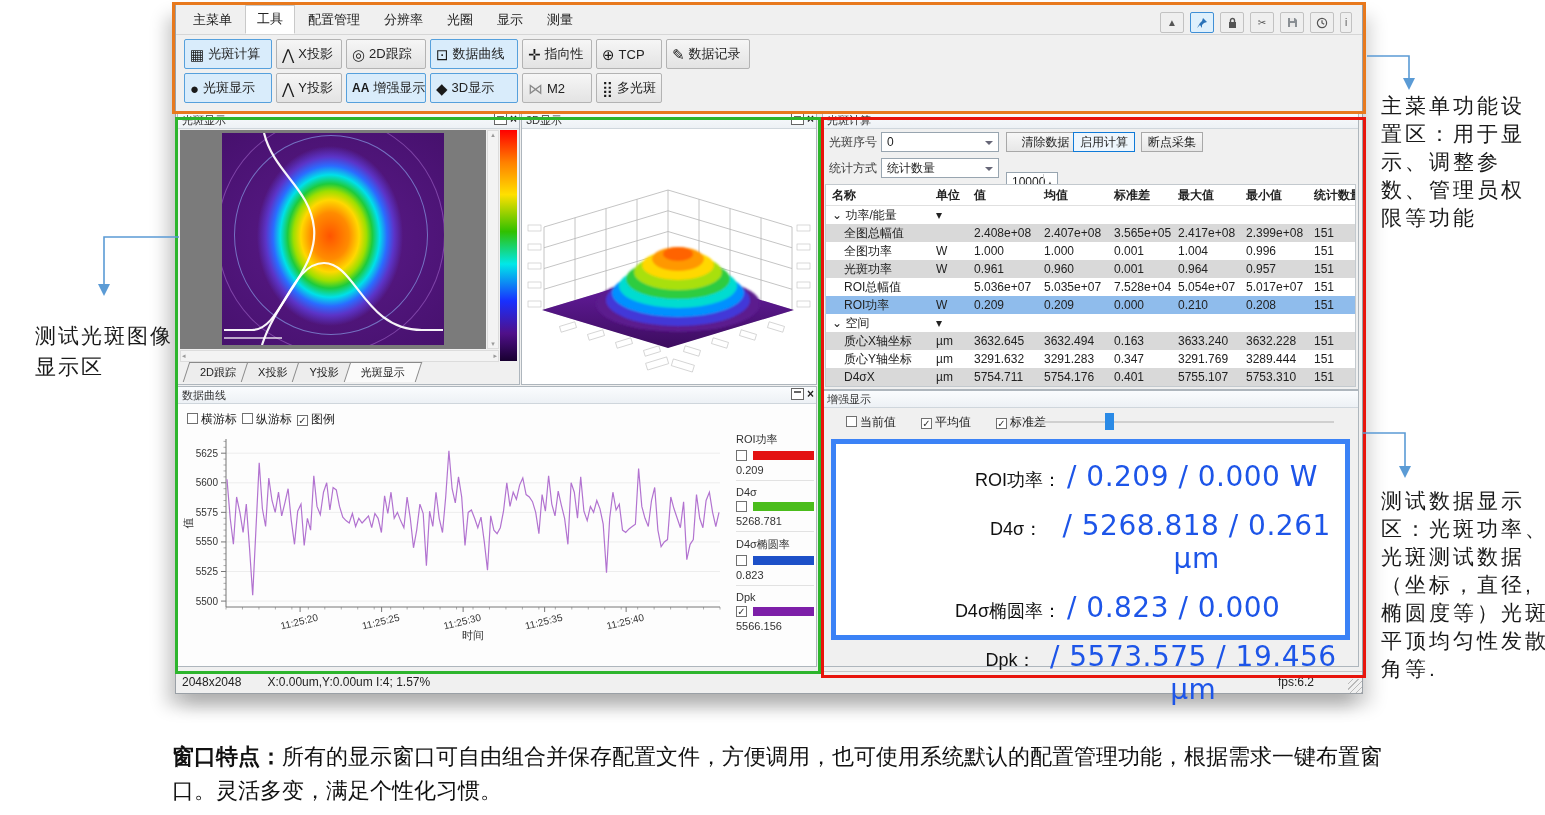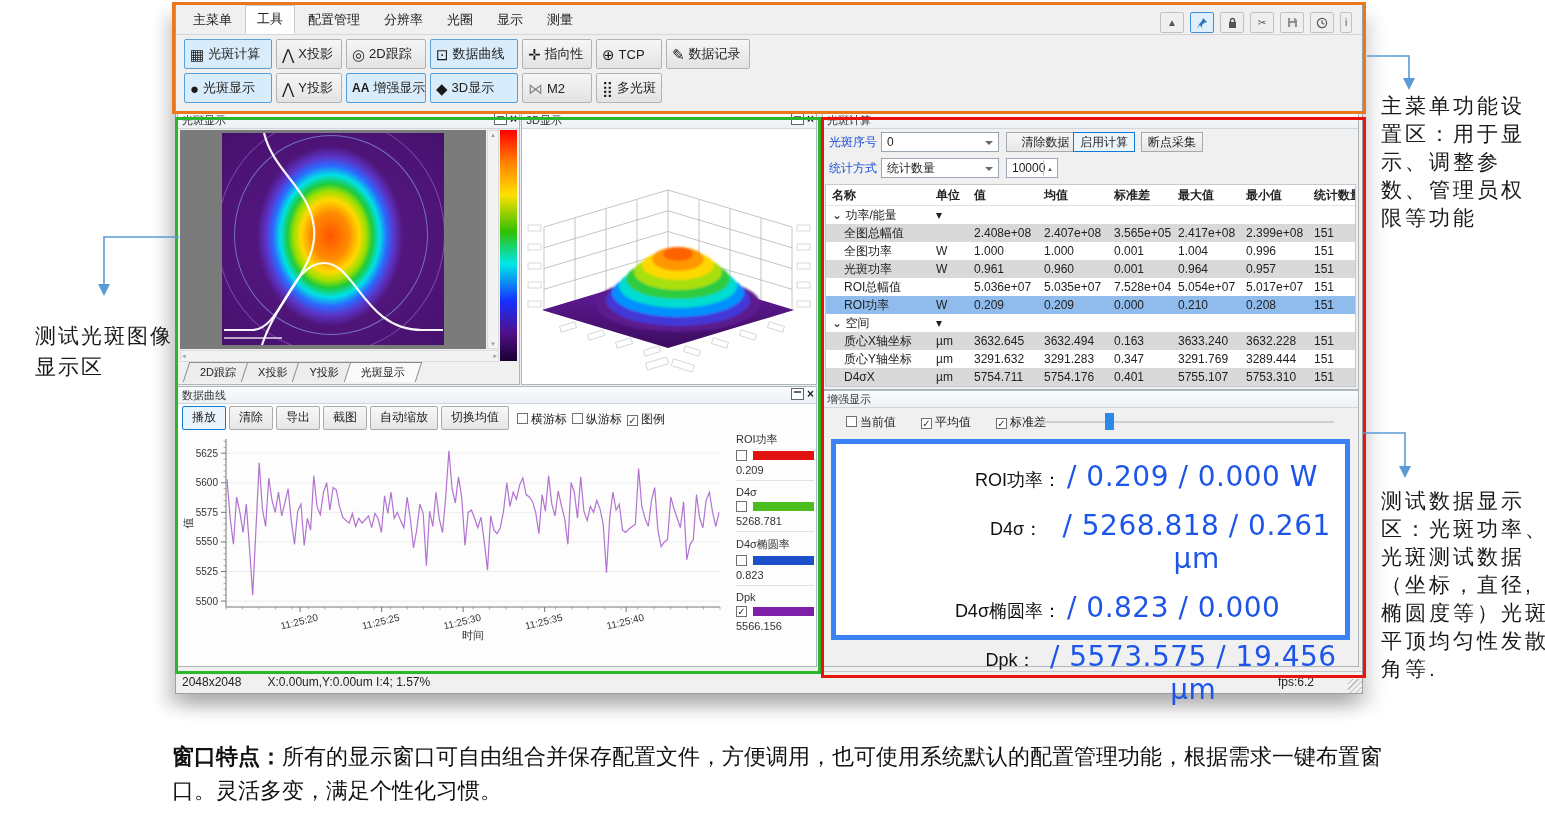--- a/index.html
+++ b/index.html
@@ -80,21 +80,21 @@
   #curve-chart{position:absolute;left:2px;top:44px;}
   #curve-legend{position:absolute;left:558px;top:40px;width:78px;}
   .lg-item{padding:5px 0 4px;border-top:1px solid #e2e2e2;}
   .lg-item:first-child{border-top:none;}
   .lg-label{font-size:11px;color:#333;margin-bottom:3px;}
   .lg-bar-row{display:flex;align-items:center;gap:3px;margin-bottom:3px;}
   .lg-bar{height:9px;flex:1;}
   .lg-value{font-size:11px;color:#333;}
 
   
-  .ctl-label{position:absolute;font-size:12px;line-height:20px;color:#1d4ed8;}
+  .ctl-label{position:absolute;font-size:12px;line-height:20px;color:#404040;}
   .sel{position:absolute;height:20px;background:#fff;border:1px solid #98a5b0;font-size:12px;line-height:18px;
     padding:0 16px 0 5px;box-sizing:border-box;color:#222;}
   .sel::after{content:"";position:absolute;right:5px;top:8px;border:4px solid transparent;border-top-color:#667;}
   .p-btn{position:absolute;height:20px;font-size:12px;line-height:18px;text-align:center;
     background:linear-gradient(#f7f7f7,#e7e7e7);border:1px solid #a8a8a8;box-sizing:border-box;}
   .p-btn.active{border-color:#0f7ad8;background:#eef6fd;}
   .spin{position:absolute;height:20px;background:#fff;border:1px solid #98a5b0;font-size:12px;line-height:18px;
     padding:0 16px 0 5px;box-sizing:border-box;}
   .spin .arrows{position:absolute;right:1px;top:1px;bottom:1px;width:12px;border-left:1px solid #c8c8c8;
     display:flex;flex-direction:column;align-items:center;justify-content:space-around;font-size:6px;color:#555;}
@@ -329,28 +329,20 @@
     </svg>
   </div>
 
   <div class="panel" style="left:177px;top:386px;width:640px;height:281px;background:#fdfdfd;">
     <div class="panel-title">数据曲线</div>
     <div class="win-btns">
       <div class="float-btn"></div>
       <div class="close-btn">×</div>
     </div>
     <div class="curve-toolbar">
-      <span id="curve-buttons" style="display:flex;gap:3px;">
-          <div class="c-btn active">播放</div>
-          <div class="c-btn">清除</div>
-          <div class="c-btn">导出</div>
-          <div class="c-btn">截图</div>
-          <div class="c-btn">自动缩放</div>
-          <div class="c-btn">切换均值</div>
-        </span>
       <span id="curve-checkboxes"><span class="cb-item"><span class="cb"></span><span>横游标</span></span><span class="cb-item"><span class="cb"></span><span>纵游标</span></span><span class="cb-item"><span class="cb">✓</span><span>图例</span></span></span>
     </div>
     <svg id="curve-chart" width="552" height="214" viewBox="0 0 552 214">
         <line x1="46" y1="170.08450704225353" x2="540" y2="170.08450704225353" stroke="#ededed" stroke-width="1"></line>
         <line x1="41" y1="170.08450704225353" x2="46" y2="170.08450704225353" stroke="#777" stroke-width="1"></line>
         <text x="38" y="173.58450704225353" text-anchor="end" font-size="10" fill="#333">5500</text>
         <line x1="46" y1="140.50704225352112" x2="540" y2="140.50704225352112" stroke="#ededed" stroke-width="1"></line>
         <line x1="41" y1="140.50704225352112" x2="46" y2="140.50704225352112" stroke="#777" stroke-width="1"></line>
         <text x="38" y="144.00704225352112" text-anchor="end" font-size="10" fill="#333">5525</text>
         <line x1="46" y1="110.92957746478874" x2="540" y2="110.92957746478874" stroke="#ededed" stroke-width="1"></line>
@@ -472,21 +464,21 @@
 
   <div class="panel" style="left:822px;top:111px;width:537px;height:279px;">
     <div class="panel-title">光斑计算</div>
     <div class="ctl-label" style="left:6px;top:20px;">光斑序号</div>
     <div class="sel" style="left:58px;top:20px;width:118px;">0</div>
     <div class="p-btn" style="left:183px;top:20px;width:79px;">清除数据</div>
     <div class="p-btn active" style="left:250px;top:20px;width:62px;">启用计算</div>
     <div class="p-btn" style="left:318px;top:20px;width:62px;">断点采集</div>
     <div class="ctl-label" style="left:6px;top:46px;">统计方式</div>
     <div class="sel" style="left:58px;top:46px;width:118px;">统计数量</div>
-    <div class="spin" style="left:183px;top:46px;width:52px;">
+    <div class="spin" style="left:183px;top:60px;width:52px;">
       <span>10000</span>
       <span class="arrows">
           <span>▲</span>
           <span>▼</span>
         </span>
     </div>
     <div id="calc-table">
       <div class="t-row header" id="calc-table-header">
           <span>名称</span>
           <span>单位</span>

